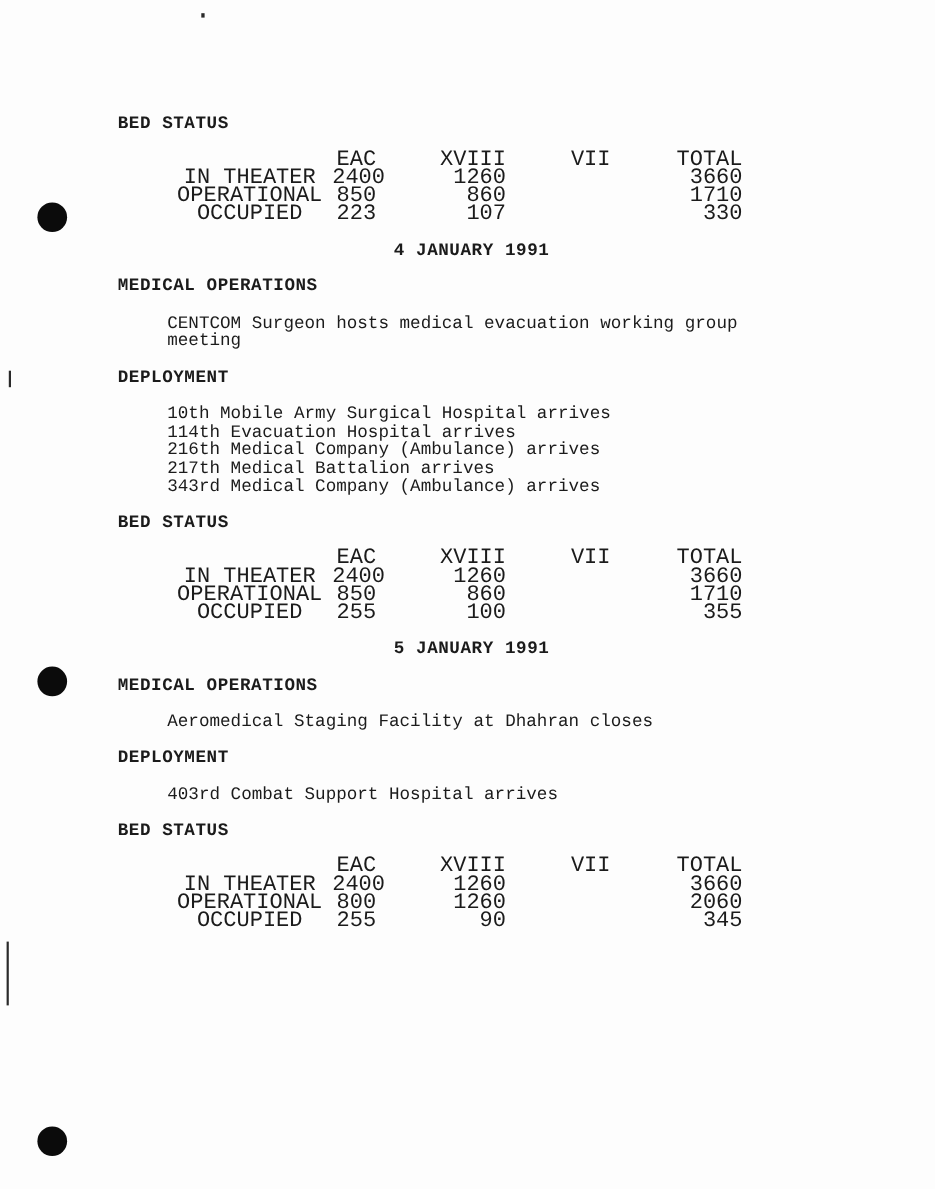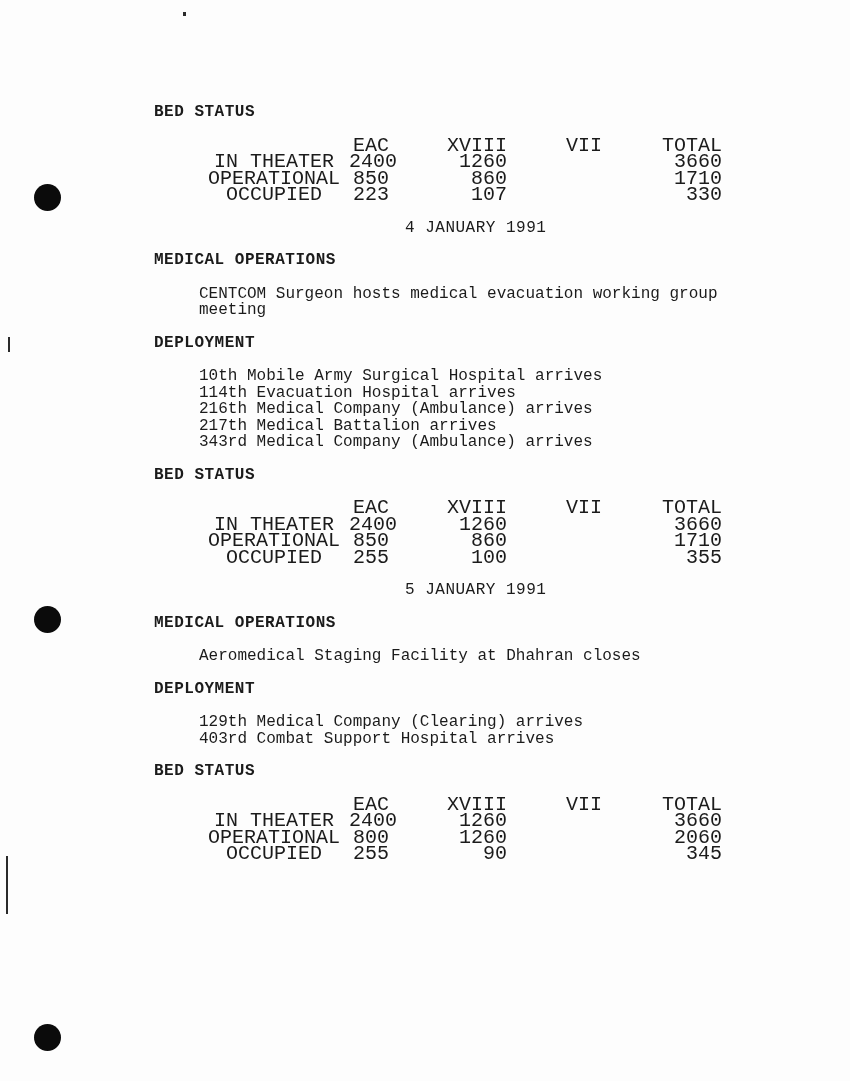--- a/index.html
+++ b/index.html
@@ -17,38 +17,37 @@
     overflow: hidden;
     margin: 0 auto;
   }
   .content {
     position: absolute;
     left: 107px;
     top: 104px;
     width: 680px;
     font-size: 16px;
     line-height: 16.5px;
-    margin-left: 47px;
   }
   .heading {
     font-weight: 700;
     margin: 0 0 17px 0;
     letter-spacing: 0.5px;
   }
   .para {
     margin: 0 0 16px 45px;
   }
   .list {
     margin: 0 0 16px 45px;
   }
   .line {
     white-space: pre;
   }
   .date-heading {
-    font-weight: 400;
+    font-weight: 700;
     margin: 0 0 16px 251px;
     letter-spacing: 0.5px;
   }
   table.bed {
     border-collapse: collapse;
     table-layout: fixed;
     margin: 0 0 16px 45px;
     width: 523px;
   }
   table.bed td {
@@ -192,21 +191,20 @@
 
     <div class="date-heading">5 JANUARY 1991</div>
 
     <div class="heading">MEDICAL OPERATIONS</div>
     <div class="para">
       <div class="line">Aeromedical Staging Facility at Dhahran closes</div>
     </div>
 
     <div class="heading">DEPLOYMENT</div>
     <div class="list">
-      <div class="line">129th Medical Company (Clearing) arrives</div>
       <div class="line">403rd Combat Support Hospital arrives</div>
     </div>
 
     <div class="heading">BED STATUS</div>
     <table class="bed">
       <colgroup>
         <col class="col-label">
           <col class="col-eac">
           <col class="col-xviii">
           <col class="col-vii">

